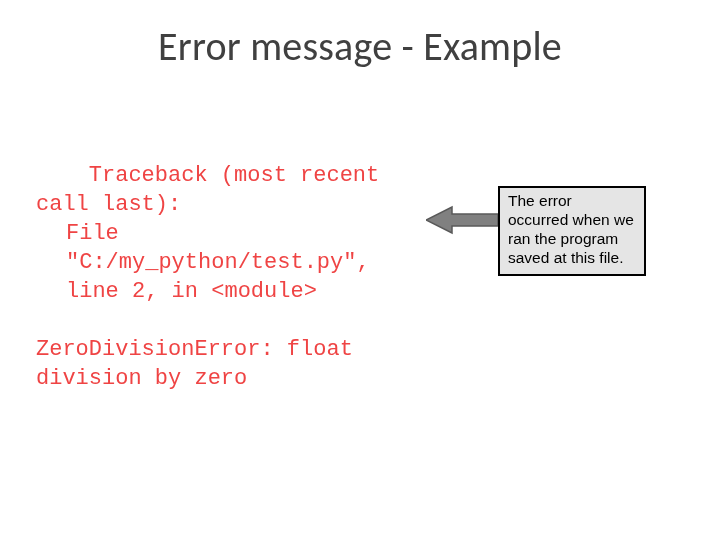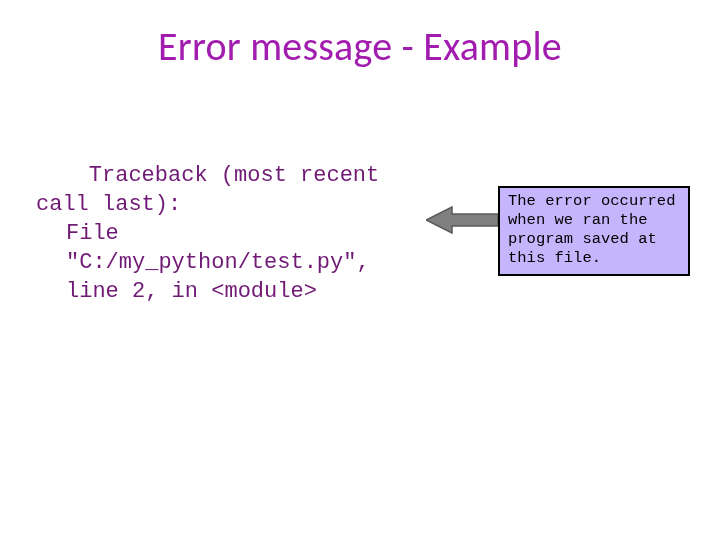--- a/index.html
+++ b/index.html
@@ -19,45 +19,45 @@
     box-sizing: border-box;
   }
   .title {
     position: absolute;
     top: 22px;
     left: 0;
     width: 720px;
     text-align: center;
     font-size: 40px;
     font-weight: 400;
-    color: #a21caf;
+    color: #404040;
     letter-spacing: 0.2px;
   }
   .trace {
     position: absolute;
     left: 36px;
     top: 132px;
     width: 360px;
     font-family: "Courier New", Courier, monospace;
     font-size: 22px;
     line-height: 1.32;
-    color: #701a75;
+    color: #ef4444;
     white-space: pre-wrap;
   }
   .trace .indent1 { padding-left: 30px; display: block; }
   .trace .indent2 { padding-left: 58px; display: block; }
   .callout {
     position: absolute;
     left: 498px;
     top: 186px;
-    width: 192px;
+    width: 148px;
     border: 2px solid #000;
-    background: #c4b5fd;
+    background: #e5e5e5;
     padding: 4px 8px 6px 8px;
-    font-family: Liberation Mono, monospace;
+    font-family: Liberation Sans, sans-serif;
     font-size: 15.5px;
     line-height: 1.22;
     box-sizing: border-box;
   }
   .arrow {
     position: absolute;
     left: 426px;
     top: 205px;
     width: 72px;
     height: 30px;
@@ -67,21 +67,21 @@
 </head>
 <body>
 
 <div class="slide">
 
   <div class="title">Error message - Example</div>
 
   <div class="trace">
     <span>Traceback (most recent call last):</span>
 <span class="indent1">File "C:/my_python/test.py", line 2, in &lt;module&gt;</span>
-</div>
+<span>ZeroDivisionError: float division by zero</span></div>
 
   <div class="arrow">
     <svg width="72" height="30" viewBox="0 0 72 30">
       <polygon points="0,15 26,2 26,9 72,9 72,21 26,21 26,28" fill="#808080" stroke="#595959" stroke-width="1.5"></polygon>
     </svg>
   </div>
 
   <div class="callout">
     <span>The error occurred when we ran the program saved at this file.</span>
   </div>

